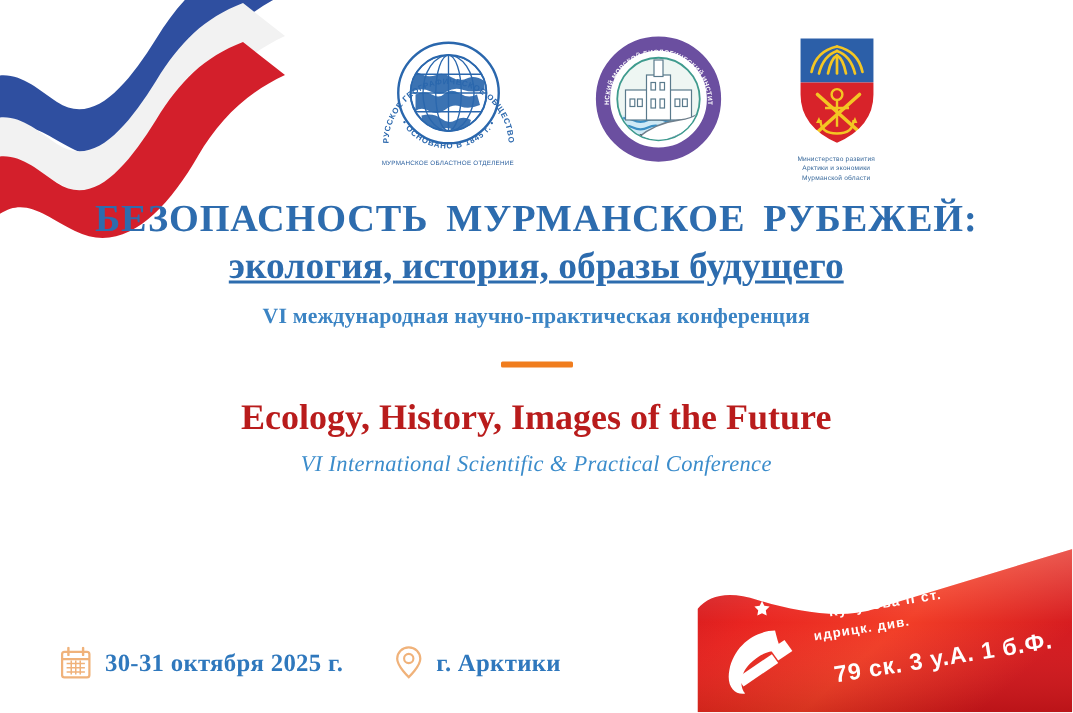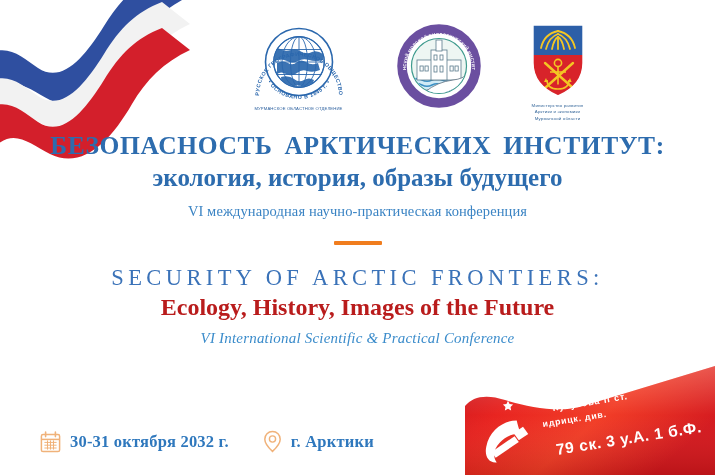--- a/index.html
+++ b/index.html
@@ -95,25 +95,26 @@
     white-space: nowrap;
   }
   .ru-title-2 {
     font-family: "Liberation Serif", serif;
     font-size: 25px;
     font-weight: 700;
     color: #2d6cae;
     letter-spacing: 0px;
     line-height: 1.22;
     margin-top: 2px;
+    text-decoration: underline;
   }
   .ru-subtitle {
     font-family: "Liberation Serif", serif;
     font-size: 14.5px;
-    font-weight: 400;
+    font-weight: 700;
     color: #3b84c4;
     letter-spacing: 0.1px;
     margin-top: 10px;
   }
 
   .divider {
     width: 48px;
     height: 4px;
     background: #f07d1e;
     margin: 21px auto 20px auto;
@@ -315,27 +316,26 @@
         <path d="M6,3 h50 v38 q0,22 -25,33 q-25,-11 -25,-33 z" fill="none" stroke="#ffffff" stroke-width="1.4"></path>
       </svg>
       <div class="logo-caption small-ministry">Министерство развития
 Арктики и экономики
 Мурманской области</div>
     </div>
 
   </div>
 
   <div class="titles">
-    <div class="ru-title-1">БЕЗОПАСНОСТЬ АРКТИЧЕСКИХ ИНСТИТУТ:</div>
+    <div class="ru-title-1">БЕЗОПАСНОСТЬ МУРМАНСКОЕ РУБЕЖЕЙ:</div>
     <div class="ru-title-2">экология, история, образы будущего</div>
     <div class="ru-subtitle">VI международная научно-практическая конференция</div>
 
     <div class="divider"></div>
 
-    <div class="en-title-1">SECURITY OF ARCTIC FRONTIERS:</div>
     <div class="en-title-2">Ecology, History, Images of the Future</div>
     <div class="en-subtitle">VI International Scientific &amp; Practical Conference</div>
   </div>
 
   <svg class="victory-banner" viewBox="0 0 250 115" xmlns="http://www.w3.org/2000/svg">
     <defs>
       <linearGradient id="bannerGrad" x1="0" y1="0" x2="1" y2="0.5">
         <stop offset="0%" stop-color="#c8121a"></stop>
         <stop offset="28%" stop-color="#e8201c"></stop>
         <stop offset="62%" stop-color="#f23a23"></stop>
@@ -377,21 +377,21 @@
         <line x1="15.4" y1="1" x2="15.4" y2="5.6" stroke="#f0b27a" stroke-width="1.6" stroke-linecap="round"></line>
         <g stroke="#f0b27a" stroke-width="1">
           <line x1="4.4" y1="11.4" x2="16.6" y2="11.4"></line>
           <line x1="4.4" y1="14.2" x2="16.6" y2="14.2"></line>
           <line x1="4.4" y1="17.0" x2="16.6" y2="17.0"></line>
           <line x1="7.5" y1="9.4" x2="7.5" y2="18.6"></line>
           <line x1="10.5" y1="9.4" x2="10.5" y2="18.6"></line>
           <line x1="13.5" y1="9.4" x2="13.5" y2="18.6"></line>
         </g>
       </svg>
-      <span class="meta-text">30-31 октября 2032 г.</span>
+      <span class="meta-text">30-31 октября 2025 г.</span>
     </div>
 
     <span class="meta-gap"></span>
 
     <div class="meta-item">
       <svg class="meta-icon" width="19" height="23" viewBox="0 0 19 23" xmlns="http://www.w3.org/2000/svg">
         <path d="M9.5,1.6 C5.1,1.6 1.8,5 1.8,9.2 C1.8,14.2 9.5,21.4 9.5,21.4
                  C9.5,21.4 17.2,14.2 17.2,9.2 C17.2,5 13.9,1.6 9.5,1.6 Z" fill="none" stroke="#f0b27a" stroke-width="1.5"></path>
         <circle cx="9.5" cy="9" r="3.1" fill="none" stroke="#f0b27a" stroke-width="1.4"></circle>
       </svg>

